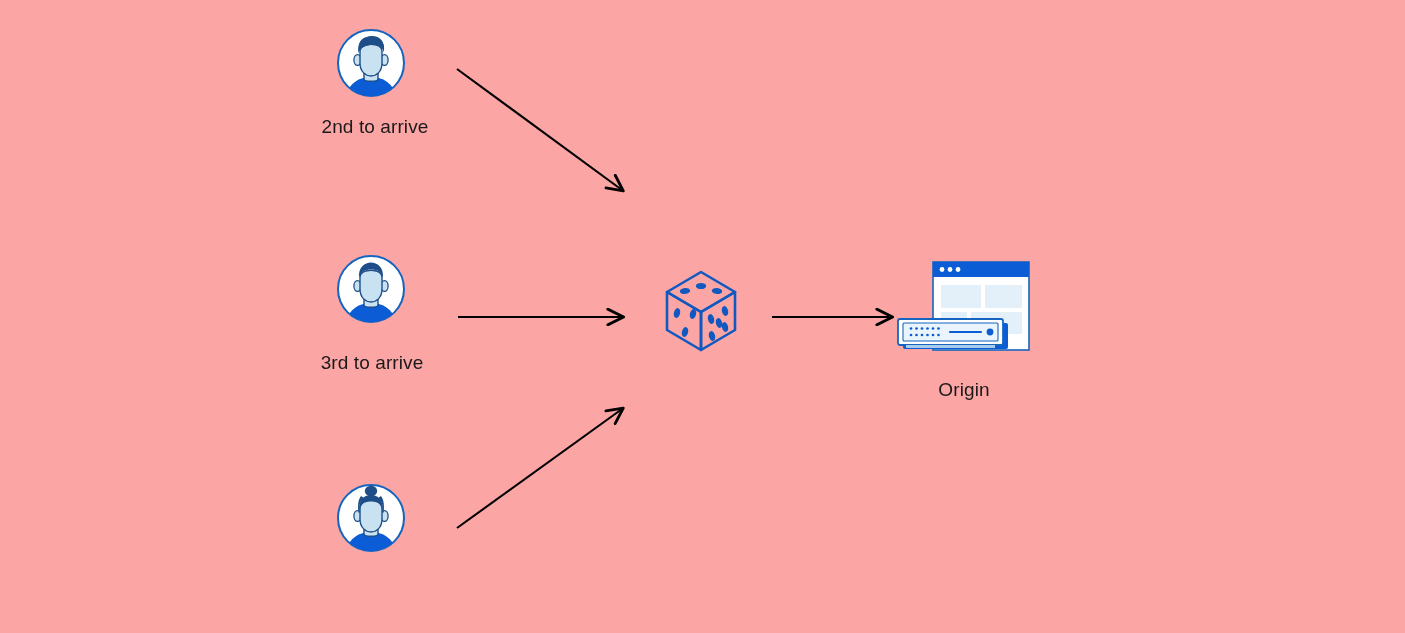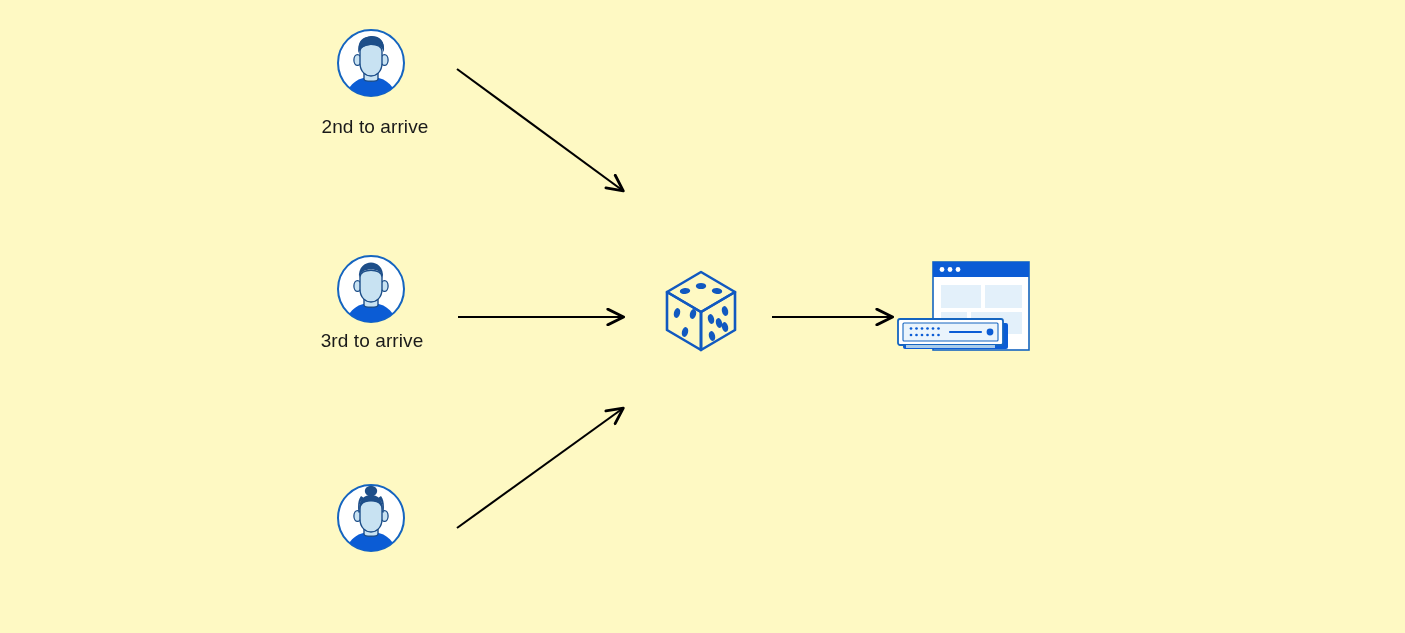--- a/index.html
+++ b/index.html
@@ -7,21 +7,21 @@
     padding: 0;
     background: #ffffff;
   }
   body {
     font-family: "Liberation Sans", sans-serif;
   }
   #canvas {
     position: relative;
     width: 1405px;
     height: 633px;
-    background: #fef9c3;
+    background: #fca5a5;
     overflow: hidden;
   }
   .node {
     position: absolute;
   }
   .node-label {
     position: absolute;
     width: 260px;
     text-align: center;
     font-size: 19px;
@@ -100,21 +100,21 @@
         <path d="M9,75 C12,58 22,50 36,50 C50,50 60,58 63,75 Z" fill="#0b5cd5"></path>
         <path d="M29,39 L29,52 C29,55 43,55 43,52 L43,39 Z" fill="#c8e2f2" stroke="#1d4e89" stroke-width="1.4"></path>
         <ellipse cx="22.5" cy="33" rx="3.6" ry="5.4" fill="#c8e2f2" stroke="#1d4e89" stroke-width="1.3"></ellipse>
         <ellipse cx="49.5" cy="33" rx="3.6" ry="5.4" fill="#c8e2f2" stroke="#1d4e89" stroke-width="1.3"></ellipse>
         <path d="M25,24 C25,15 47,15 47,24 L47,36 C47,45 41,49 36,49 C31,49 25,45 25,36 Z" fill="#c8e2f2" stroke="#1d4e89" stroke-width="1.4"></path>
 
         <path d="M24,25 C23,14 30,9.5 36,9.5 C42,9.5 49,14 48,25 C46.5,18.5 42,16.5 36,16.5 C30,16.5 25.5,18.5 24,25 Z" fill="#1d4e89"></path>
       </g>
     </svg>
   </div>
-  <div class="node-label" style="left:242px; top:330px;">3rd to arrive</div>
+  <div class="node-label" style="left:242px; top:352px;">3rd to arrive</div>
 
   <div class="node avatar-wrap" style="left:335px; top:482px;">
     <svg class="icon-svg" width="72" height="72" viewBox="0 0 72 72" xmlns="http://www.w3.org/2000/svg">
       <defs>
         <clipPath id="clipC">
             <circle cx="36" cy="36" r="33"></circle>
           </clipPath>
       </defs>
       <circle cx="36" cy="36" r="33" fill="#ffffff" stroke="#1565c0" stroke-width="2"></circle>
       <g clip-path="url(#clipC)">
@@ -198,14 +198,15 @@
           <circle cx="40" cy="77" r="1.35"></circle>
             <circle cx="45.5" cy="77" r="1.35"></circle>
         </g>
         <line x1="57" y1="74" x2="88" y2="74" stroke="#0b5cd5" stroke-width="2.2" stroke-linecap="round"></line>
         <circle cx="97" cy="74" r="3.4" fill="#0b5cd5"></circle>
 
         <rect x="13" y="87" width="89" height="3" fill="#a9ccea"></rect>
       </g>
     </svg>
   </div>
+  <div class="node-label" style="left:834px; top:379px;">Origin</div>
 
 </div>
 
 </body></html>

